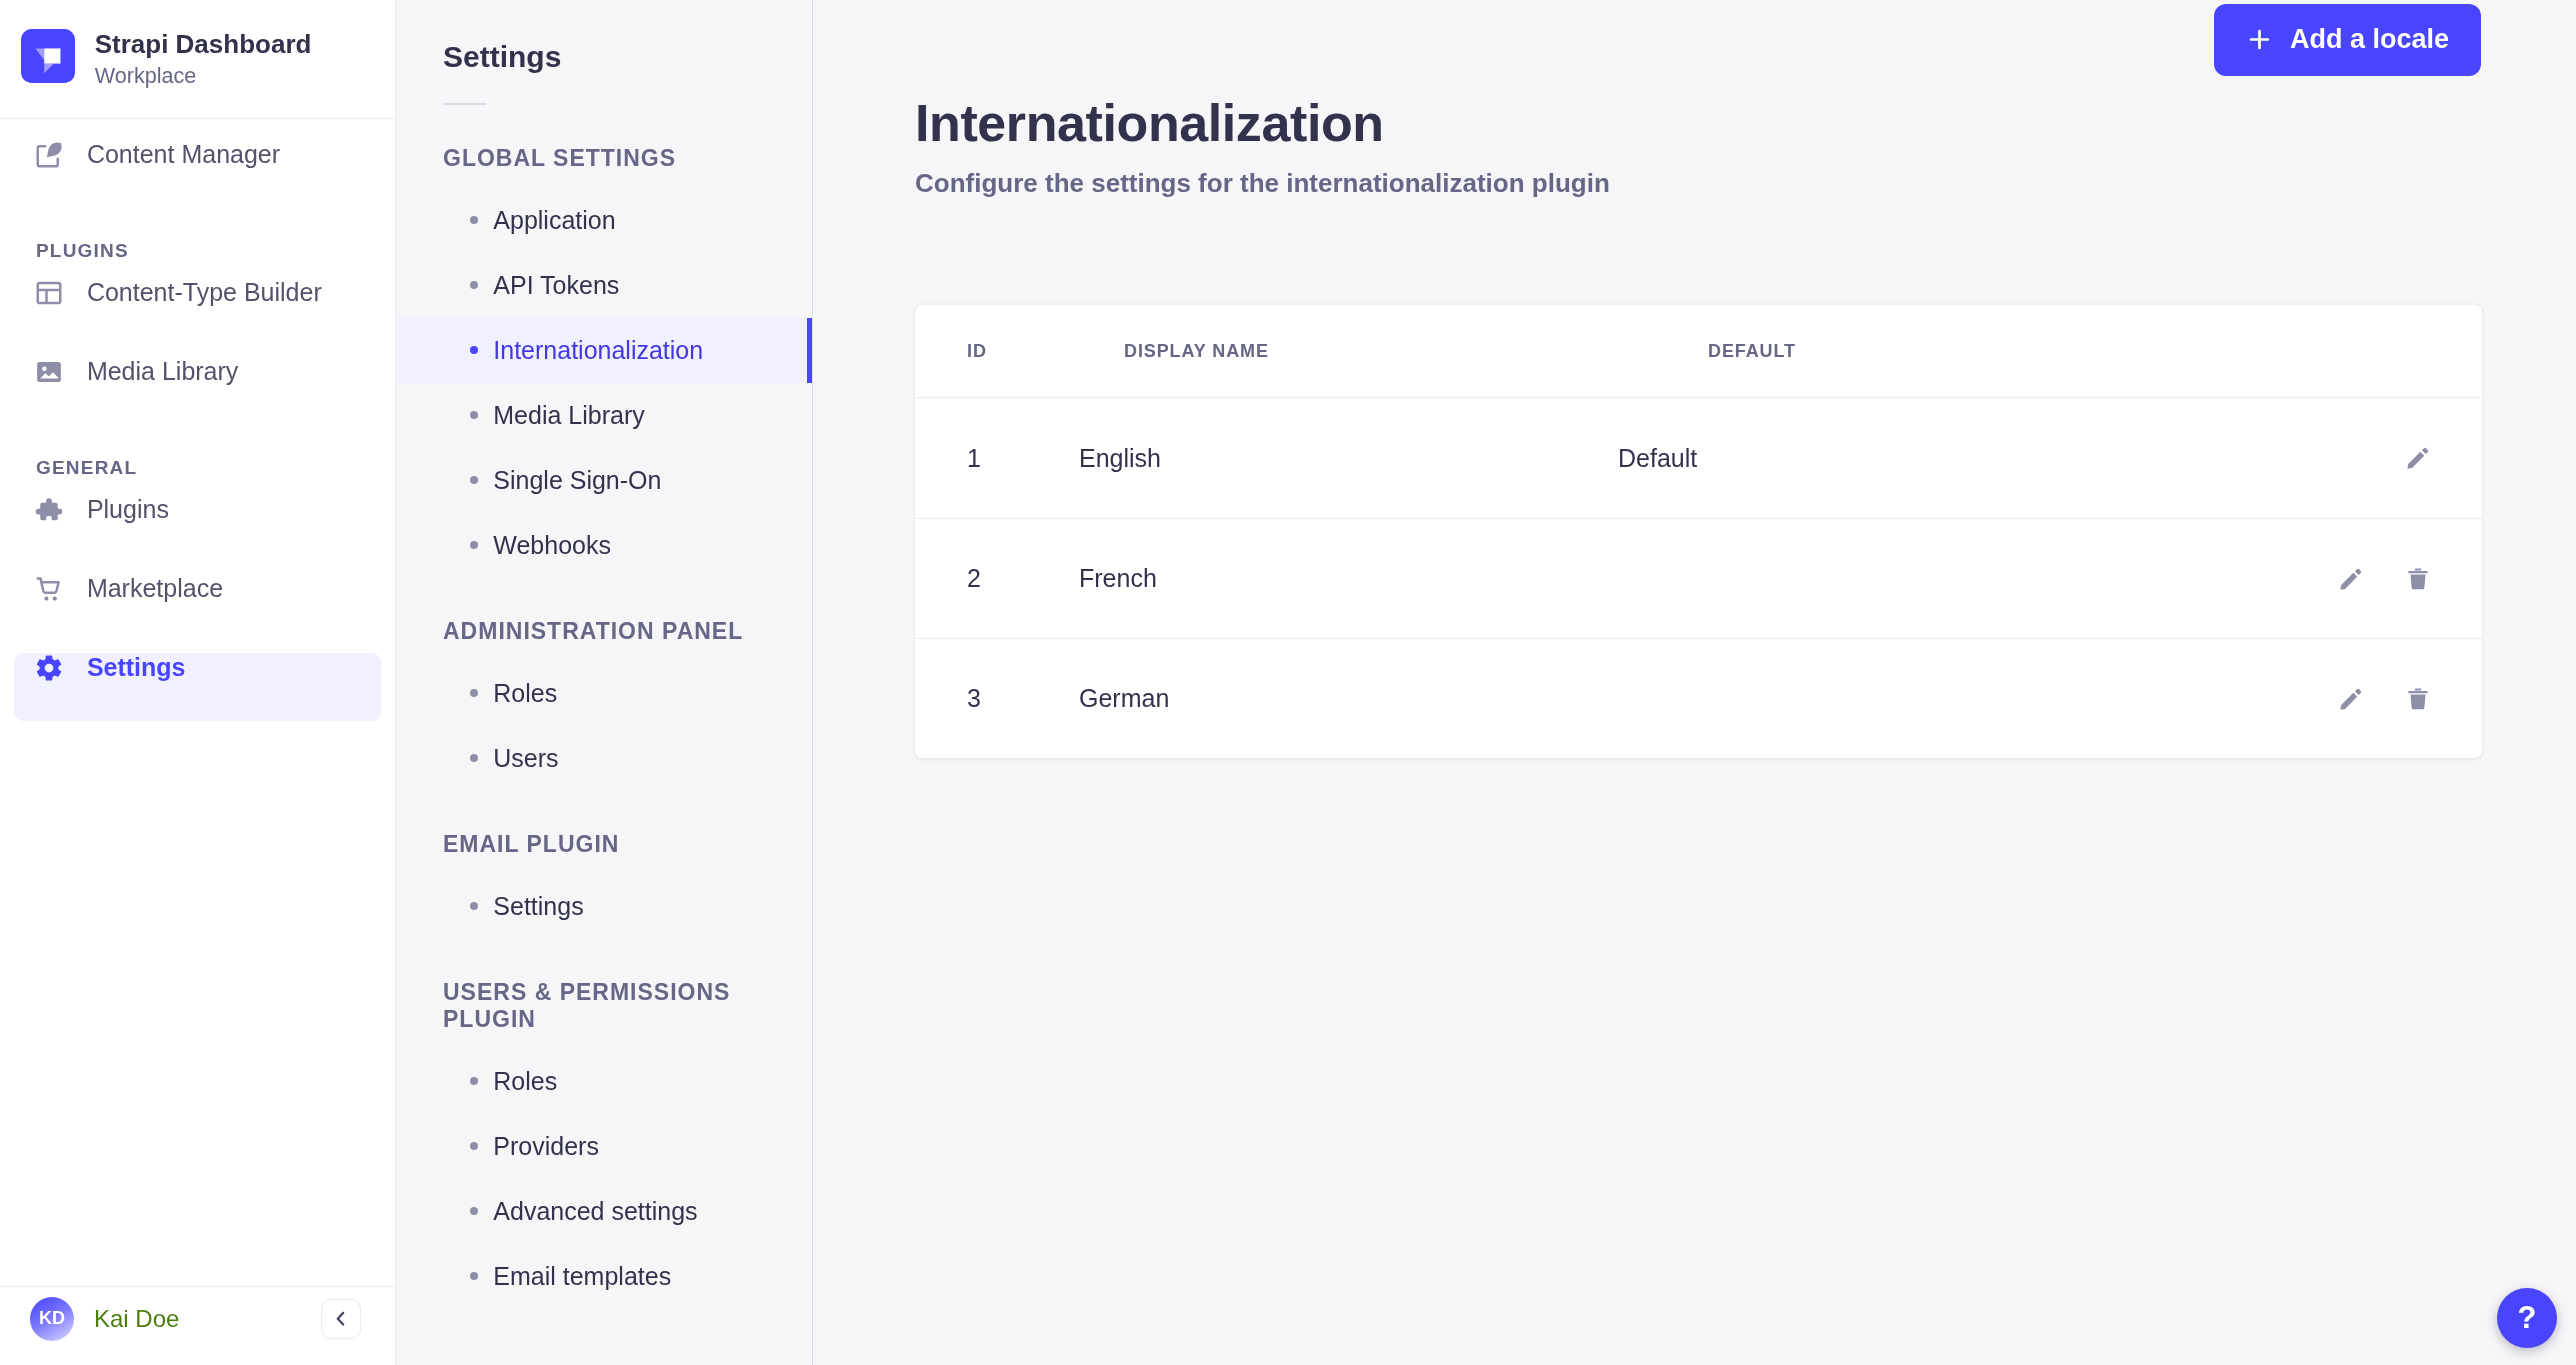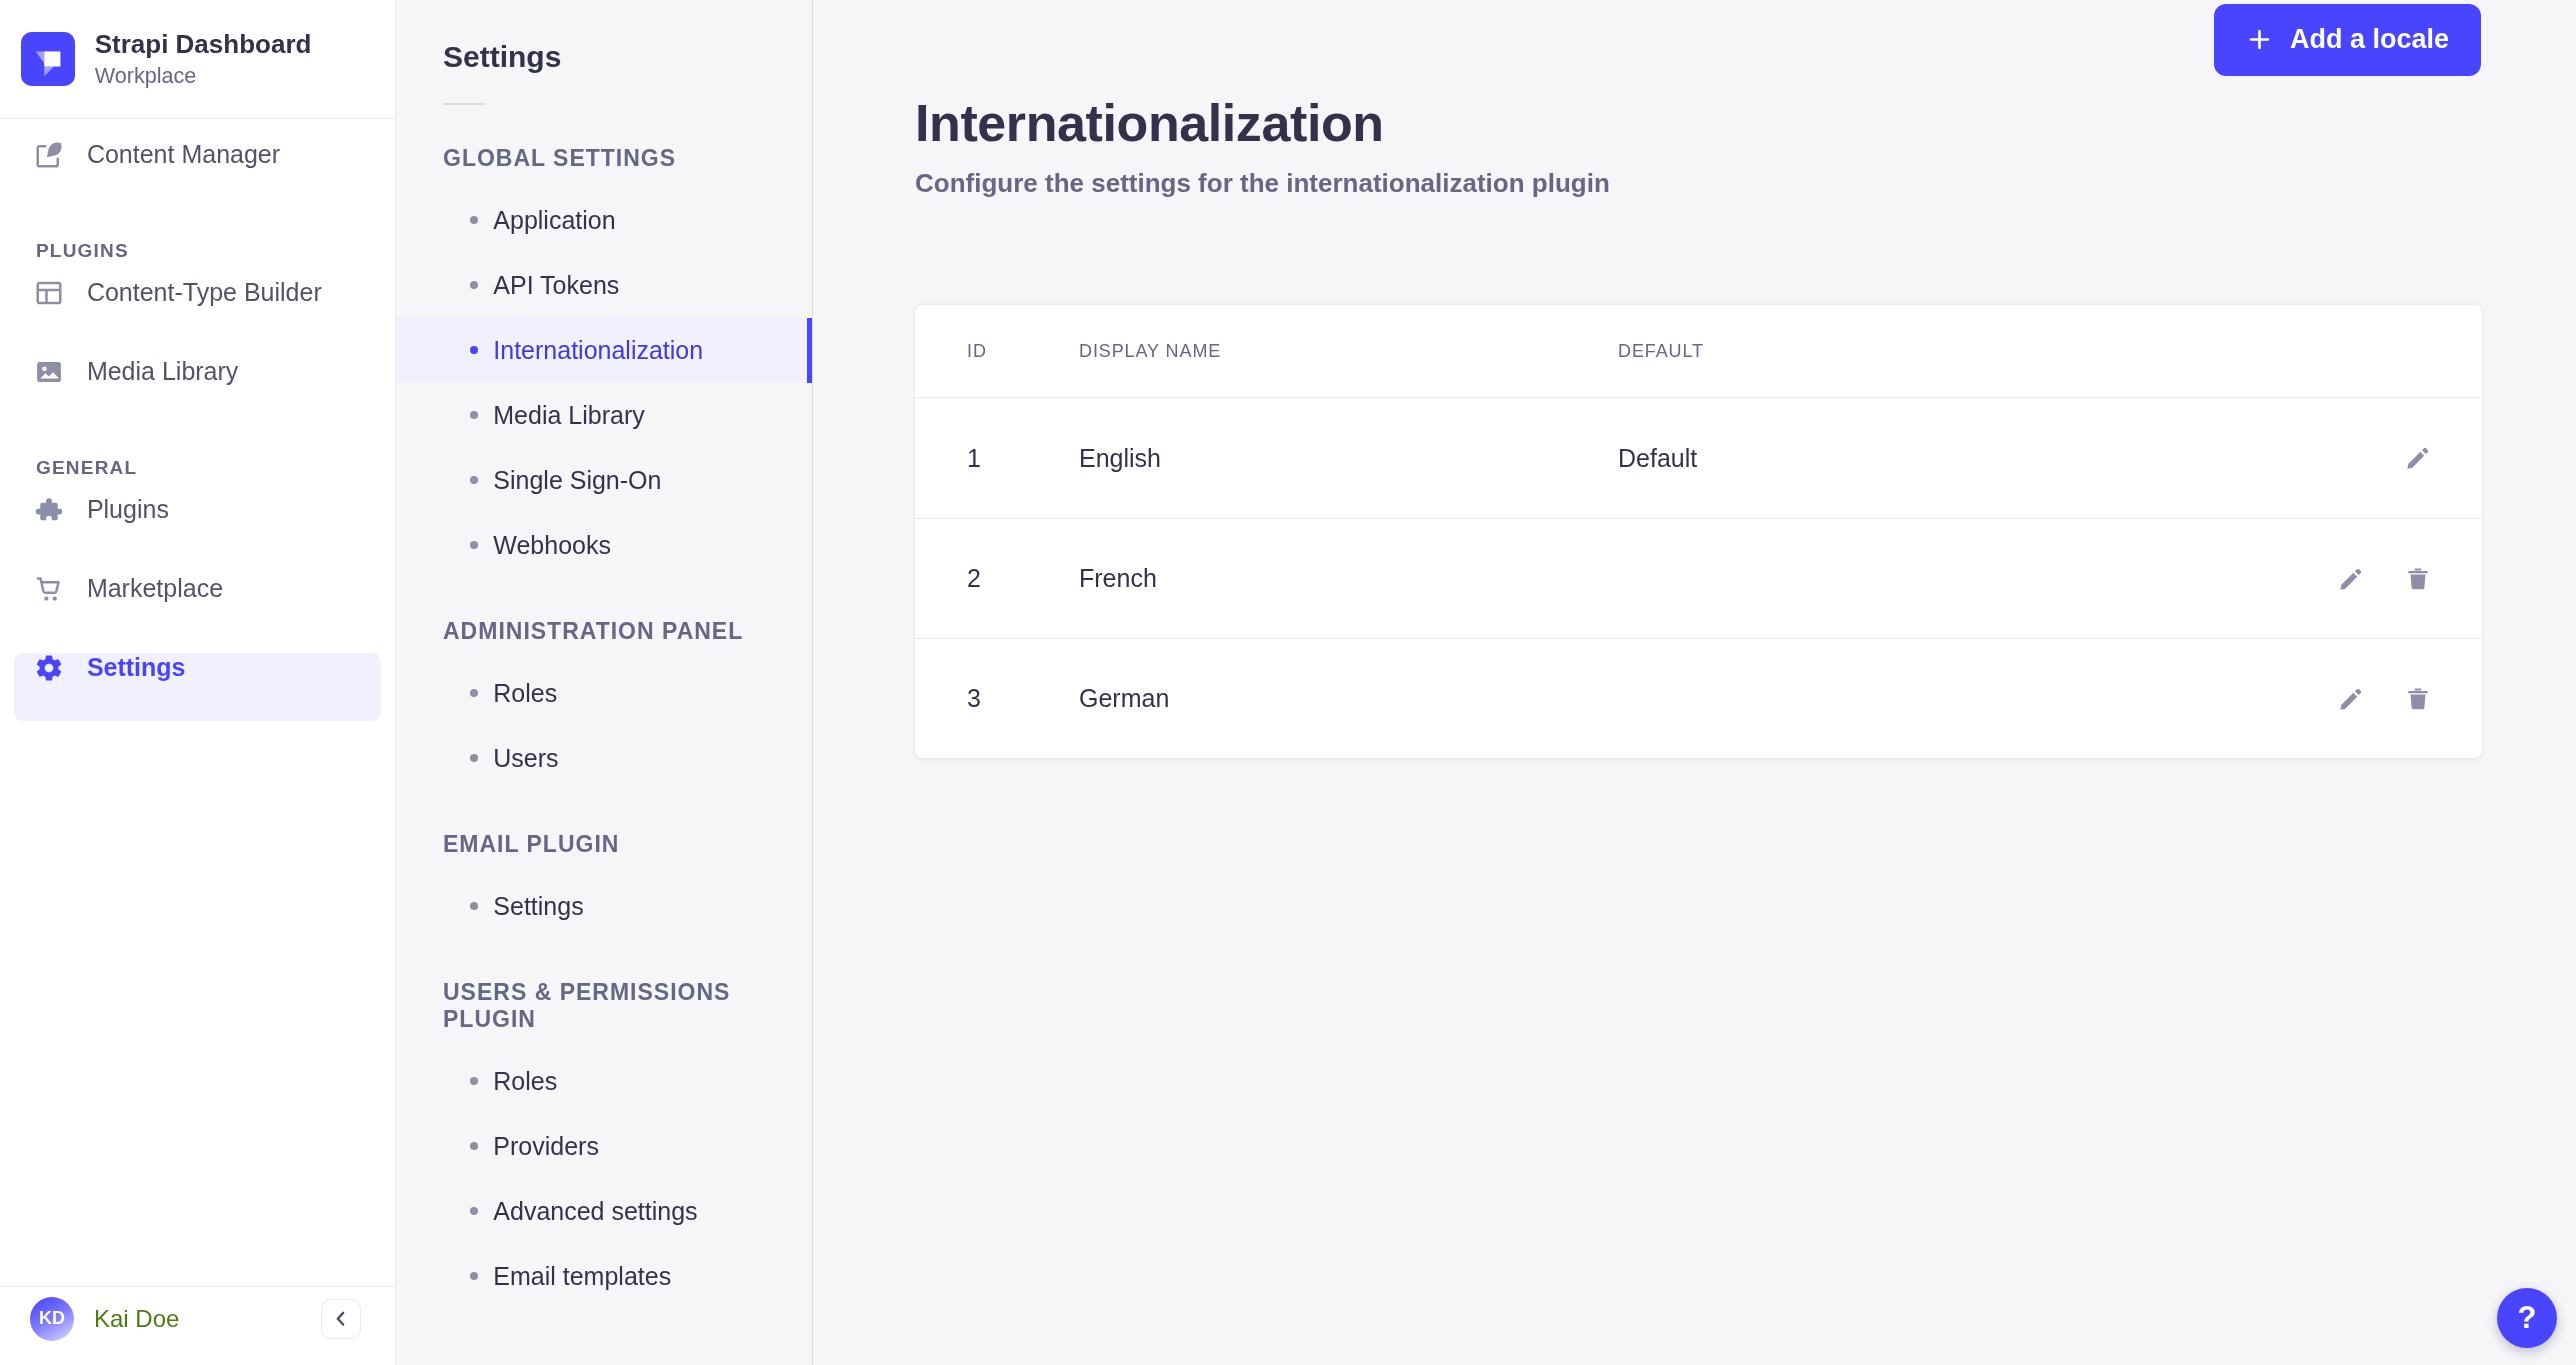--- a/index.html
+++ b/index.html
@@ -15,21 +15,21 @@
   }
 
   
   .sidebar {
     width: 396px; min-width: 396px;
     background: #ffffff;
     border-right: 0.9px solid #eaeaef;
     display: flex; flex-direction: column;
   }
   .brand {
-    display: flex; align-items: center; gap: 20px;
+    display: flex; align-items: flex-start; gap: 20px;
     padding: 29px 18px 29px 20.7px;
     border-bottom: 0.9px solid #eaeaef;
   }
   .brand-icon { width: 54px; height: 54px; flex: none; }
   .brand-icon svg { width: 100%; height: 100%; display: block; }
   .brand-title { font-size: 26px; font-weight: 700; line-height: 1.2; color: #32324d; }
   .brand-sub   { font-size: 21.6px; color: #666687; margin-top: 2.7px; }
 
   .nav { flex: 1; padding-top: 21.6px; }
   .nav-label {
@@ -124,22 +124,23 @@
     margin: 106px 94px 0 102px;
     background: #ffffff;
     border-radius: 7.2px;
     box-shadow: 0 0.9px 3.6px rgba(33, 33, 52, 0.1);
     overflow: hidden;
   }
   .thead {
     display: flex; align-items: center;
     height: 93px;
     border-bottom: 0.9px solid #eaeaef;
-    font-size: 18px; font-weight: 400; letter-spacing: 0.9px;
+    font-size: 18px; font-weight: 700; letter-spacing: 0.9px;
     color: #666687;
+    gap: 45px;
   }
   .trow {
     display: flex; align-items: center;
     height: 120px;
     font-size: 25px; color: #32324d;
   }
   .trow + .trow { border-top: 0.9px solid #eaeaef; }
   .col-id      { width: 164px; padding-left: 52px; flex: none; }
   .col-name    { width: 539px; flex: none; }
   .col-default { flex: 1; }

